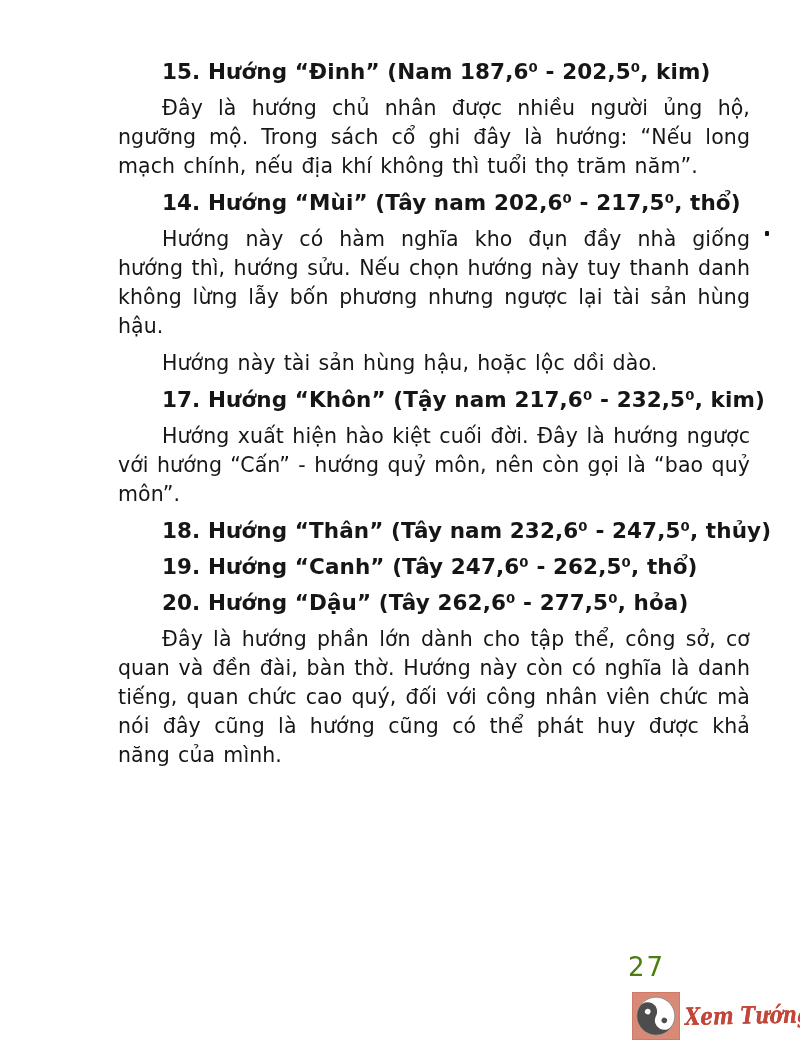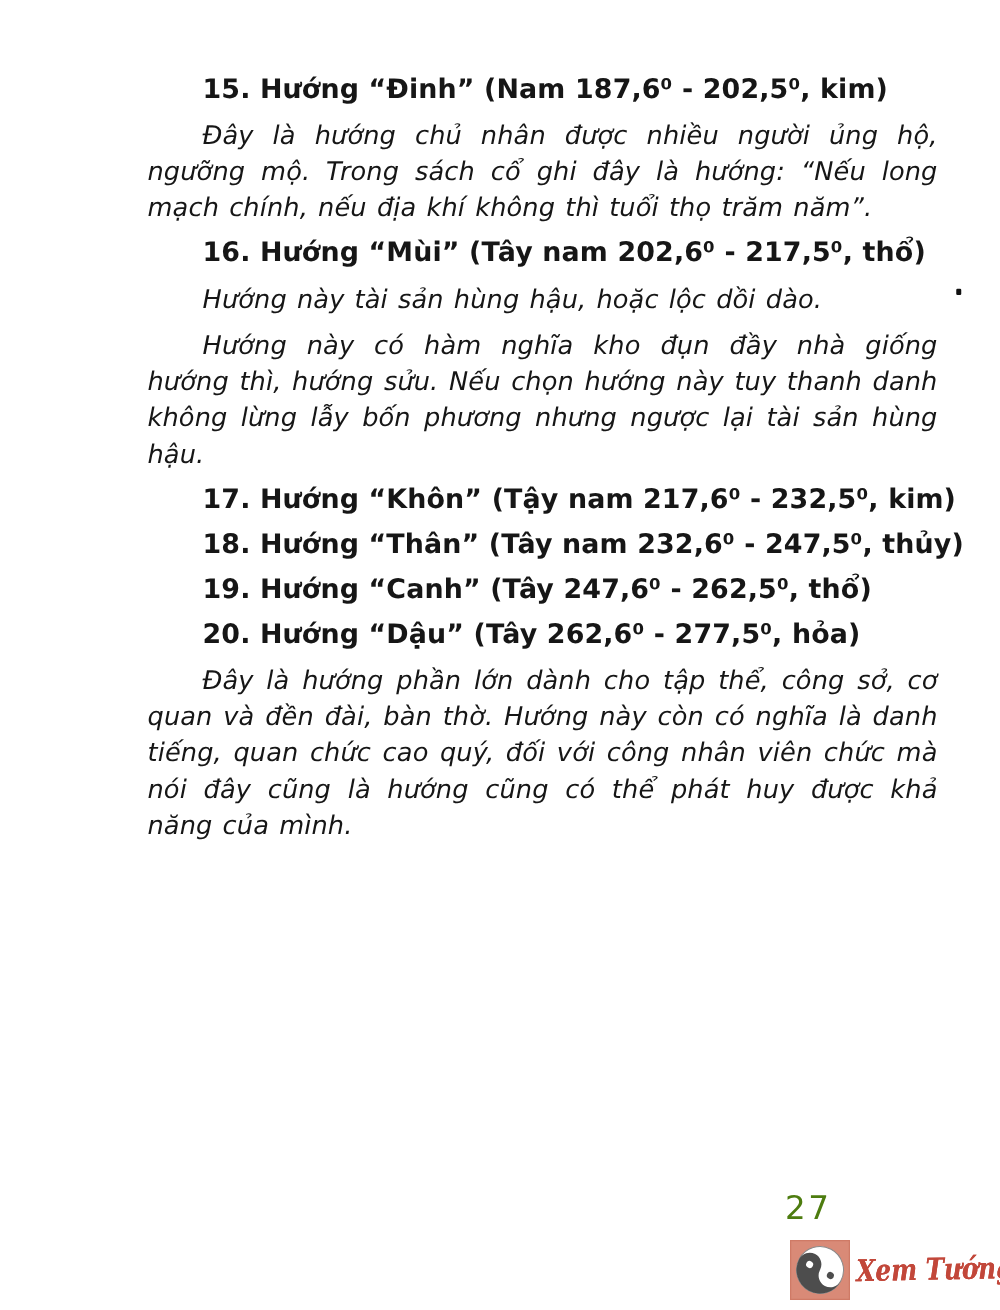--- a/index.html
+++ b/index.html
@@ -28,21 +28,20 @@
   }
   .para {
     font-size:20.5px;
     font-weight:400;
     line-height:29px;
     margin:0 0 8px 0;
     text-indent:44px;
     text-align:justify;
     letter-spacing:0.1px;
     word-spacing:1.5px;
-    font-style:italic;
   }
   .page-number {
     position:absolute;
     left:628px; top:952px;
     font-size:26px;
     color:#4d7c0f;
     letter-spacing:2px;
   }
   .watermark {
     position:absolute;
@@ -79,24 +78,25 @@
     background:#111;
     border-radius:1px;
   }
 </style>
 </head>
 <body>
 
 <div class="content">
     <p class="heading">15. Hướng “Đinh” (Nam 187,6⁰ - 202,5⁰, kim)</p>
     <p class="para">Đây là hướng chủ nhân được nhiều người ủng hộ, ngưỡng mộ. Trong sách cổ ghi đây là hướng: “Nếu long mạch chính, nếu địa khí không thì tuổi thọ trăm năm”.</p>
-    <p class="heading">16. Hướng “Mùi” (Tây nam 202,6⁰ - 217,5⁰, thổ)</p>
+    <p class="heading">14. Hướng “Mùi” (Tây nam 202,6⁰ - 217,5⁰, thổ)</p>
+    <p class="para">Hướng này có hàm nghĩa kho đụn đầy nhà giống hướng thì, hướng sửu. Nếu chọn hướng này tuy thanh danh không lừng lẫy bốn phương nhưng ngược lại tài sản hùng hậu.</p>
     <p class="para">Hướng này tài sản hùng hậu, hoặc lộc dồi dào.</p>
-    <p class="para">Hướng này có hàm nghĩa kho đụn đầy nhà giống hướng thì, hướng sửu. Nếu chọn hướng này tuy thanh danh không lừng lẫy bốn phương nhưng ngược lại tài sản hùng hậu.</p>
     <p class="heading">17. Hướng “Khôn” (Tậy nam 217,6⁰ - 232,5⁰, kim)</p>
+    <p class="para">Hướng xuất hiện hào kiệt cuối đời. Đây là hướng ngược với hướng “Cấn” - hướng quỷ môn, nên còn gọi là “bao quỷ môn”.</p>
     <p class="heading">18. Hướng “Thân” (Tây nam 232,6⁰ - 247,5⁰, thủy)</p>
     <p class="heading">19. Hướng “Canh” (Tây 247,6⁰ - 262,5⁰, thổ)</p>
     <p class="heading">20. Hướng “Dậu” (Tây 262,6⁰ - 277,5⁰, hỏa)</p>
     <p class="para">Đây là hướng phần lớn dành cho tập thể, công sở, cơ quan và đền đài, bàn thờ. Hướng này còn có nghĩa là danh tiếng, quan chức cao quý, đối với công nhân viên chức mà nói đây cũng là hướng cũng có thể phát huy được khả năng của mình.</p>
   </div>
 
 <div class="page-number">27</div>
 
 <div class="watermark">
   <span class="yy-box">

